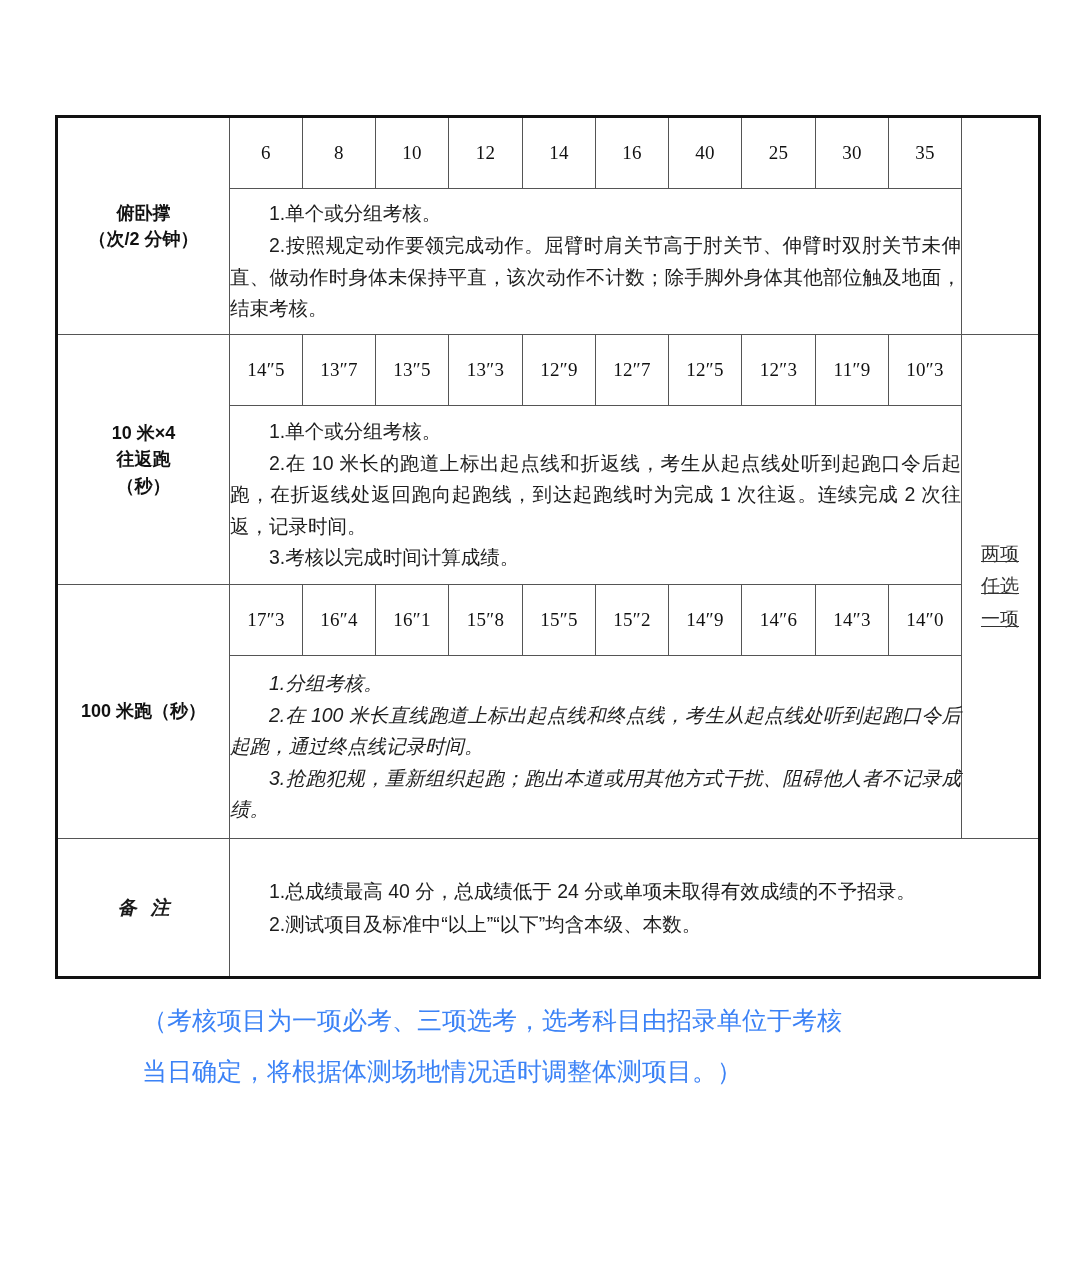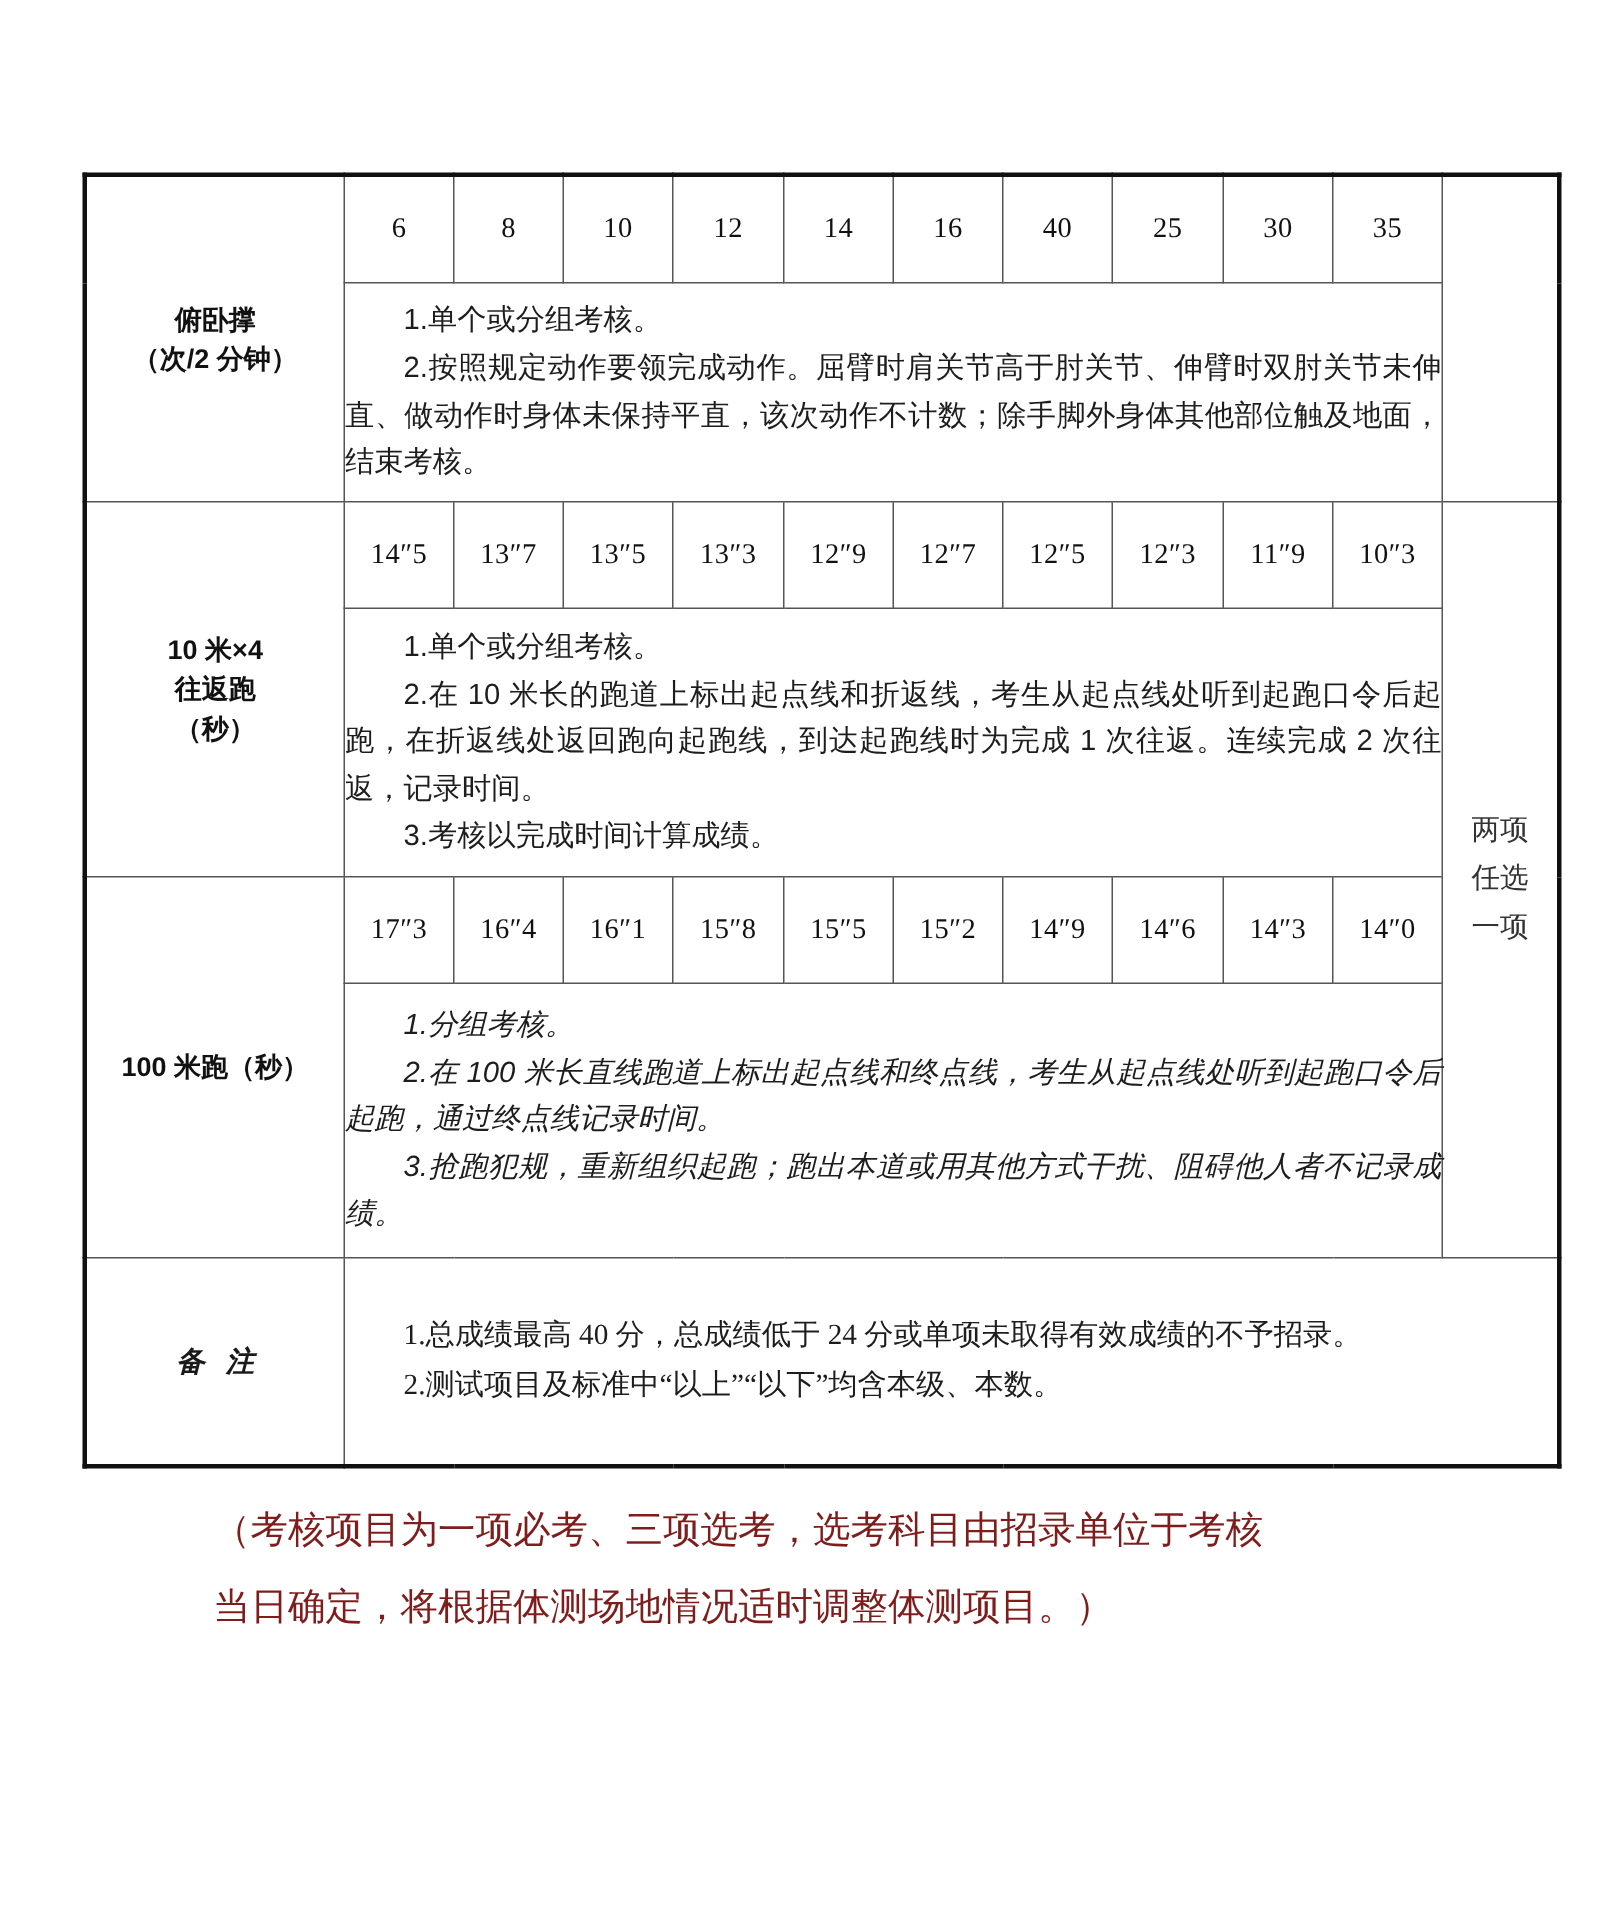--- a/index.html
+++ b/index.html
@@ -65,21 +65,21 @@
   }
 
   
   .side-note {
     width: 78px;
     text-align: center;
     font-size: 19px;
     line-height: 1.7;
     color: #333;
   }
-  .side-note .ln { display: block; }
+  .side-note .ln { display: block; text-decoration: underline; }
 
   
   .desc {
     padding: 14px 14px 14px 12px;
     font-size: 19.5px;
     line-height: 1.62;
     color: #1d1d1d;
     text-align: justify;
     margin-left: 17px;
   }
@@ -97,38 +97,37 @@
     letter-spacing: 14px;
     text-indent: 14px;
     padding: 6px;
     font-style: italic;
   }
   .remark-body {
     padding: 18px 16px 18px 12px;
     font-size: 19.5px;
     line-height: 1.66;
     color: #1d1d1d;
-    font-family: Liberation Serif, serif;
   }
   .remark-body p { margin: 0; text-indent: 2em; }
 
   .tall-1 { height: 145px; }
   .tall-2 { height: 178px; }
   .tall-3 { height: 182px; font-style: italic; }
   .remark-row-h { height: 137px; }
 
   
   .footnote {
     position: absolute;
     left: 100px;
     top: 995px;
     width: 900px;
     font-size: 25px;
     line-height: 2.05;
-    color: #7f1d1d;
+    color: #3b82f6;
     text-align: left;
   }
   .footnote .fl { display: block; }
   .footnote .fl.l1 { padding-left: 42px; }
   .footnote .fl.l2 { padding-left: 42px; }
 </style>
 </head>
 <body>
 
 <div class="page">

